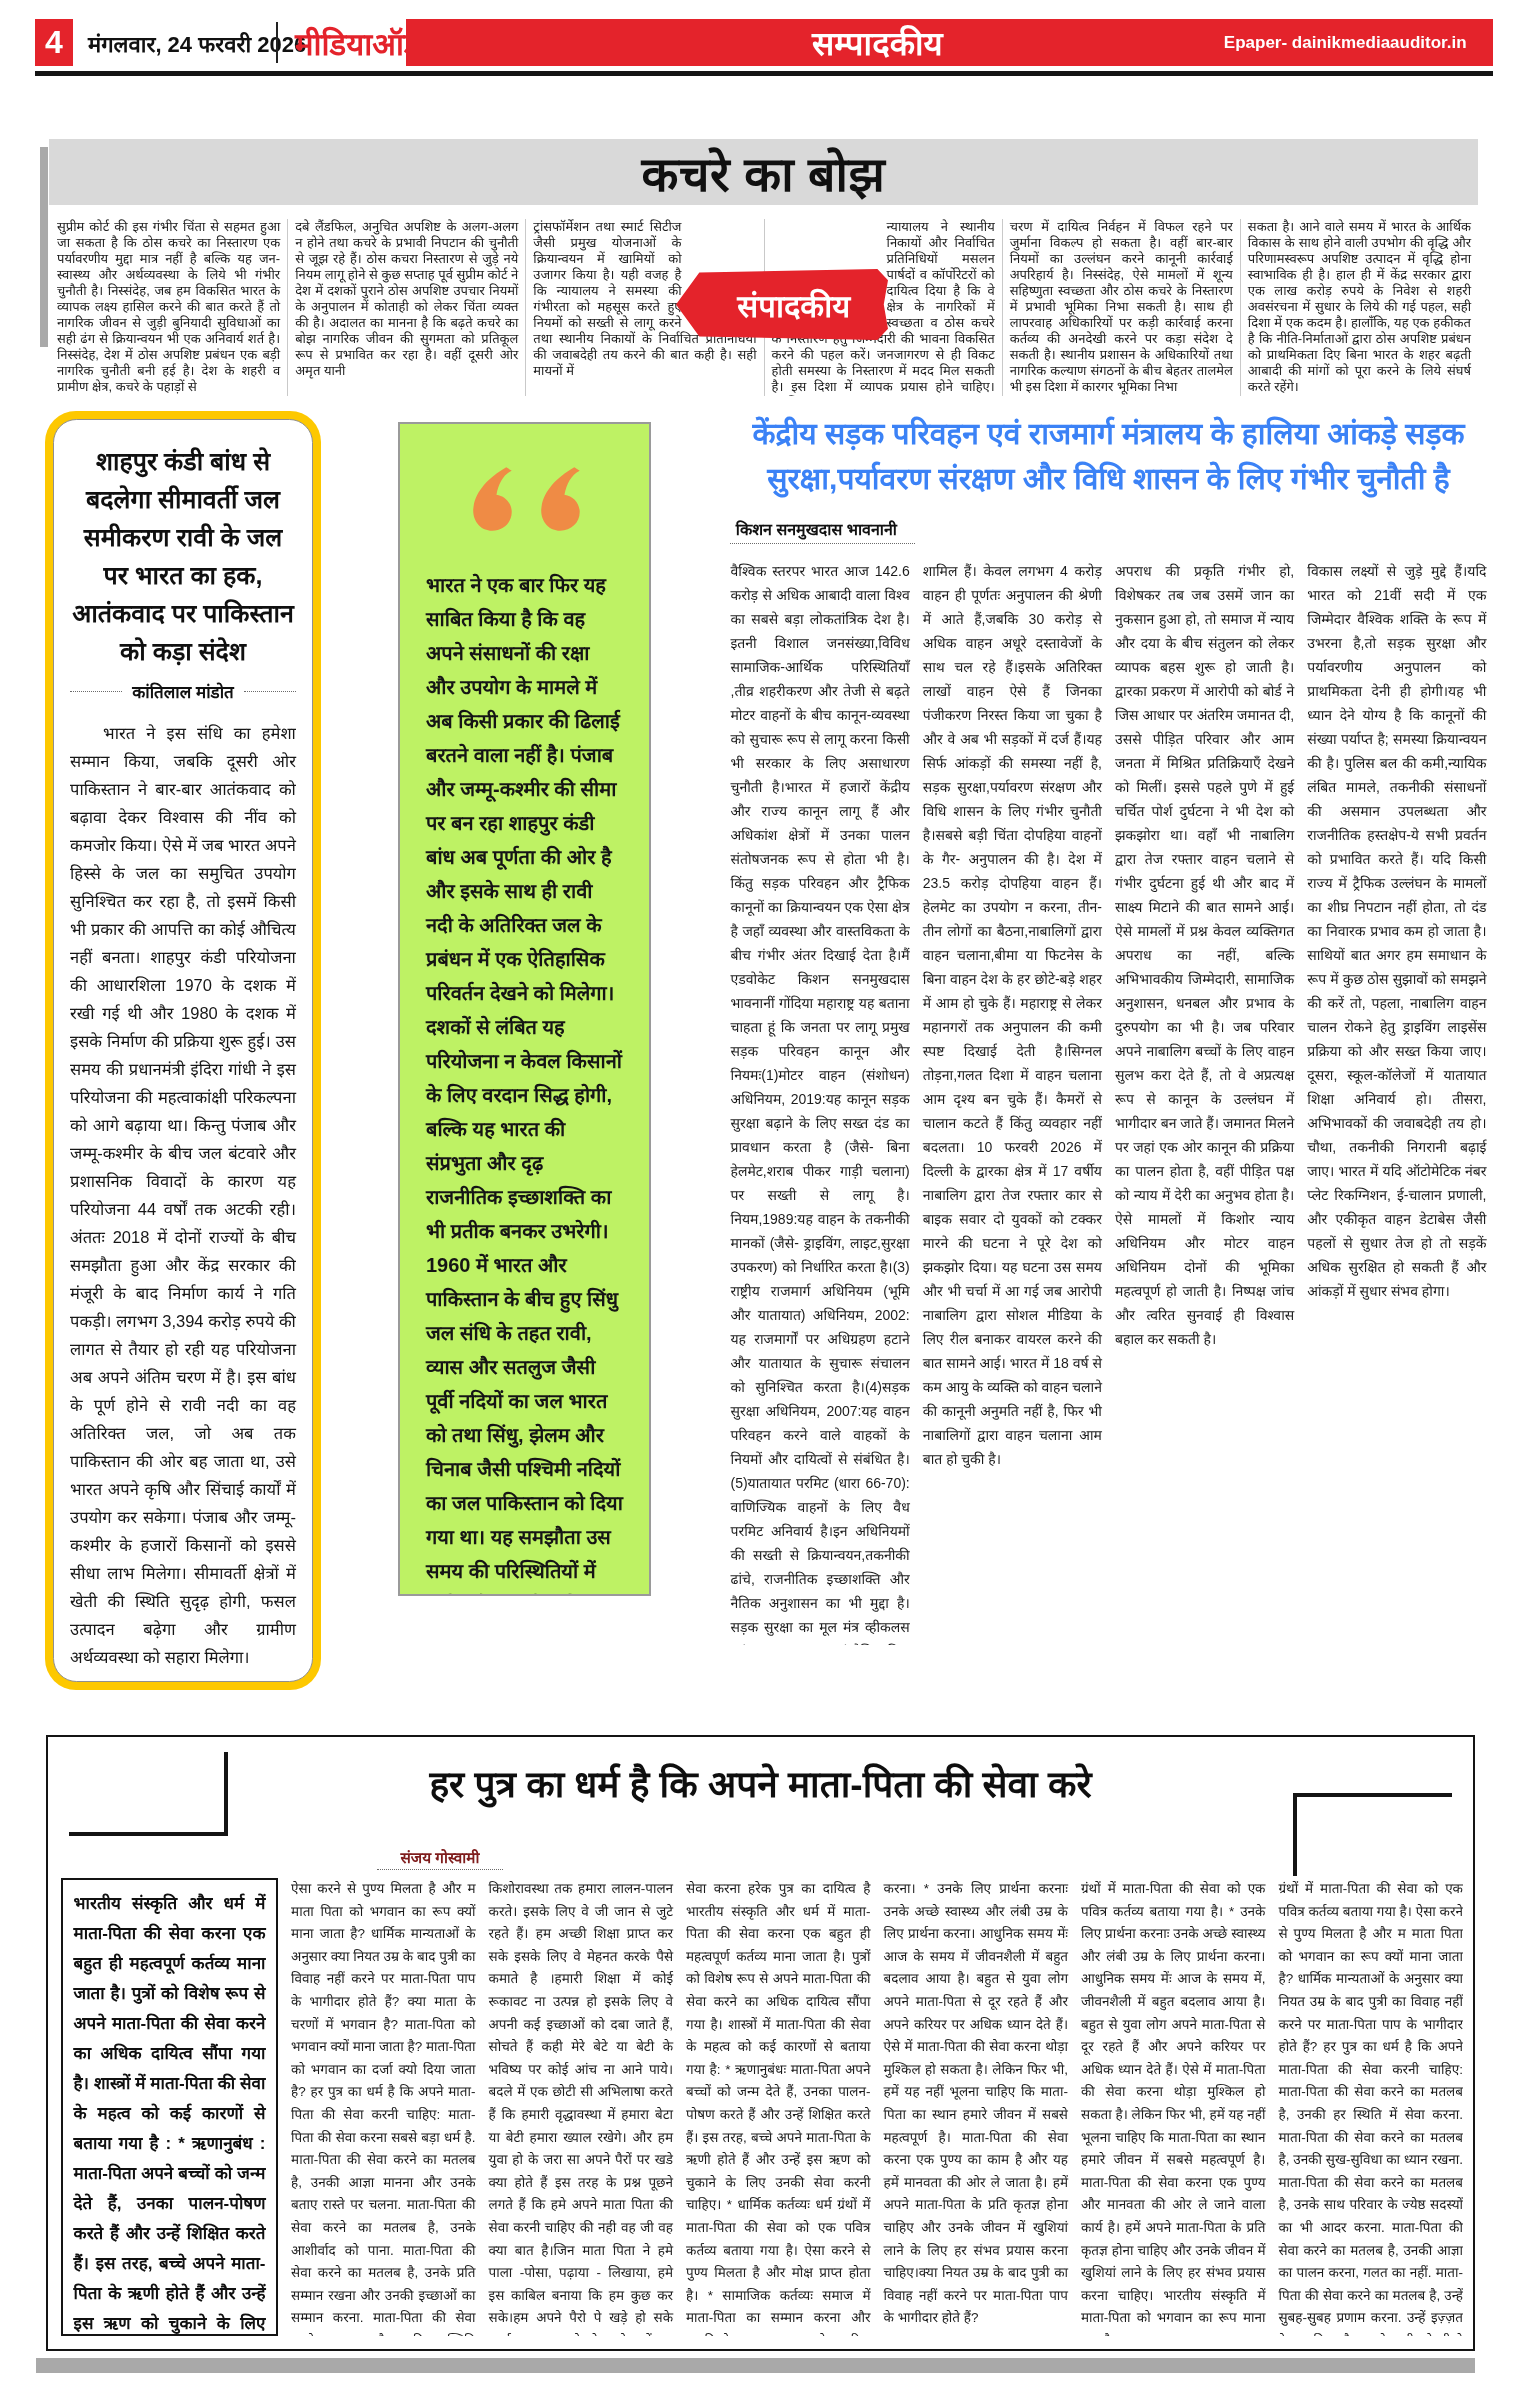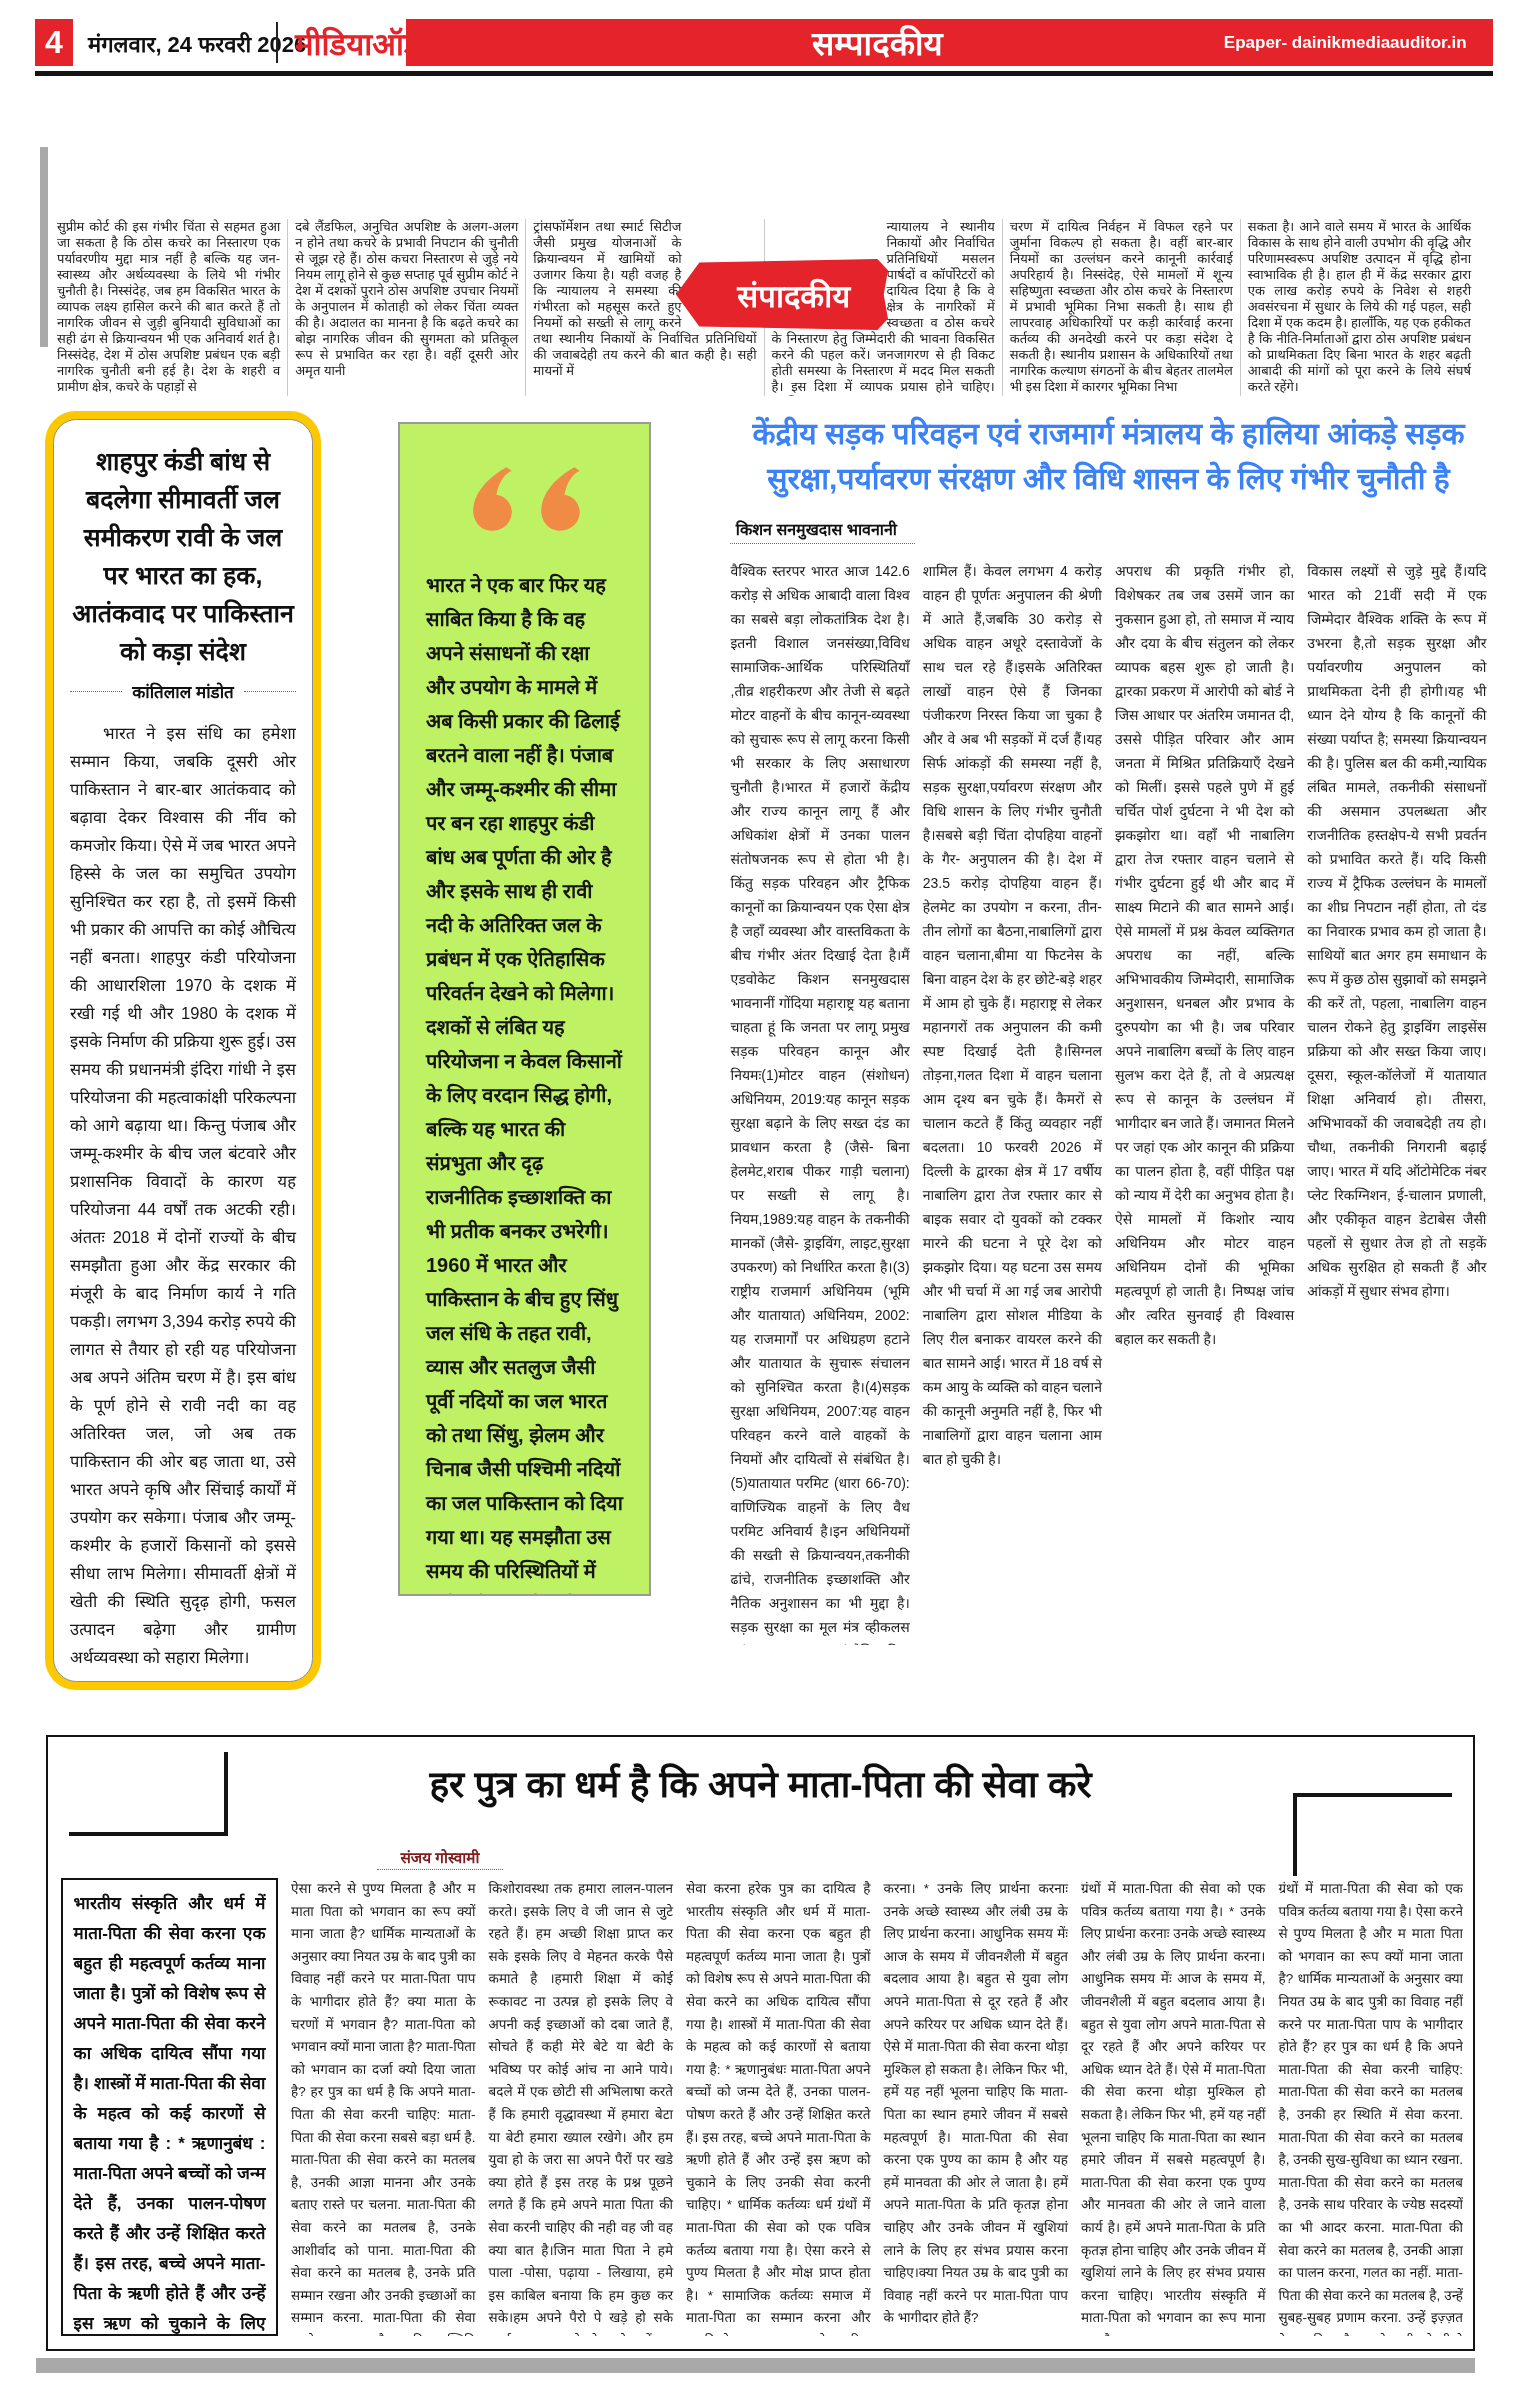--- a/index.html
+++ b/index.html
@@ -29,21 +29,21 @@
   
   .ed-cols{position:absolute;left:50px;top:219px;width:1428px;height:177px;display:flex;overflow:hidden;}
   .ed-col{flex:1;padding:0 7px;font-size:13px;line-height:16px;text-align:justify;color:#1c1c1c;
           border-right:0.6px solid #c9c9c9;}
   .ed-col:last-child{border-right:none;}
   .ed-col .indent{ text-indent:22px; display:inline;}
   .cut-r{float:right;width:75px;height:75px;margin-top:35px;}
   .cut-l{float:left;width:115px;height:75px;margin-top:35px;}
 
   
-  .ribbon{position:absolute;left:676px;top:259px;width:212px;height:71px;background:#e4232b;
+  .ribbon{position:absolute;left:676px;top:269px;width:212px;height:71px;background:#e4232b;
           clip-path:polygon(0 50%, 11% 5%, 95% 0, 100% 16%, 98% 50%, 100% 84%, 95% 100%, 11% 95%);
           display:flex;align-items:center;justify-content:center;font-family:Liberation Serif, serif;}
   .ribbon span{color:#fff;font-size:31px;font-weight:bold;padding-left:23.5px;}
 
   
   .left-box{position:absolute;left:45px;top:411px;width:276px;height:1279px;background:#fdc800;
             border-radius:31px;padding:7.6px;box-sizing:border-box;}
   .left-box-inner{width:100%;height:100%;background:#fff;border:1.8px solid #8f8f8f;border-radius:23.5px;
                   box-sizing:border-box;padding:17.6px 16.5px;overflow:hidden;}
   .left-box h2{margin:4.7px 0 10.6px 0;font-size:25px;line-height:38px;font-weight:bold;text-align:center;color:#101010;}
@@ -97,20 +97,23 @@
   <div class="date">मंगलवार, 24 फरवरी 2026</div>
   <div class="hdr-divider"></div>
   <div class="masthead">मीडियाऑडीटर</div>
   <div class="banner">
     <span class="section-title">सम्पादकीय</span>
     <a class="epaper" href="#">Epaper- dainikmediaauditor.in</a>
   </div>
   <div class="hdr-rule"></div>
 
   <div class="band-shadow-left"></div>
+  <div class="band">
+    <h1>कचरे का बोझ</h1>
+  </div>
 
   <div class="ed-cols">
     <div class="ed-col"><span class="indent">सुप्रीम कोर्ट की इस गंभीर चिंता से सहमत हुआ जा सकता है कि ठोस कचरे का निस्तारण एक पर्यावरणीय मुद्दा मात्र नहीं है बल्कि यह जन-स्वास्थ्य और अर्थव्यवस्था के लिये भी गंभीर चुनौती है। निस्संदेह, जब हम विकसित भारत के व्यापक लक्ष्य हासिल करने की बात करते हैं तो नागरिक जीवन से जुड़ी बुनियादी सुविधाओं का सही ढंग से क्रियान्वयन भी एक अनिवार्य शर्त है। निस्संदेह, देश में ठोस अपशिष्ट प्रबंधन एक बड़ी नागरिक चुनौती बनी हई है। देश के शहरी व प्रामीण क्षेत्र, कचरे के पहाड़ों से</span></div>
     <div class="ed-col"><span>दबे लैंडफिल, अनुचित अपशिष्ट के अलग-अलग न होने तथा कचरे के प्रभावी निपटान की चुनौती से जूझ रहे हैं। ठोस कचरा निस्तारण से जुड़े नये नियम लागू होने से कुछ सप्ताह पूर्व सुप्रीम कोर्ट ने देश में दशकों पुराने ठोस अपशिष्ट उपचार नियमों के अनुपालन में कोताही को लेकर चिंता व्यक्त की है। अदालत का मानना है कि बढ़ते कचरे का बोझ नागरिक जीवन की सुगमता को प्रतिकूल रूप से प्रभावित कर रहा है। वहीं दूसरी ओर अमृत यानी</span></div>
     <div class="ed-col"><span class="cut-r"></span><span>ट्रांसफॉर्मेशन तथा स्मार्ट सिटीज जैसी प्रमुख योजनाओं के क्रियान्वयन में खामियों को उजागर किया है। यही वजह है कि न्यायालय ने समस्या की गंभीरता को महसूस करते हुए नियमों को सख्ती से लागू करने तथा स्थानीय निकायों के निर्वाचित प्रतिनिधियों की जवाबदेही तय करने की बात कही है। सही मायनों में</span></div>
     <div class="ed-col"><span class="cut-l"></span><span>न्यायालय ने स्थानीय निकायों और निर्वाचित प्रतिनिधियों मसलन पार्षदों व कॉर्पोरेटरों को दायित्व दिया है कि वे क्षेत्र के नागरिकों में स्वच्छता व ठोस कचरे के निस्तारण हेतु जिम्मेदारी की भावना विकसित करने की पहल करें। जनजागरण से ही विकट होती समस्या के निस्तारण में मदद मिल सकती है। इस दिशा में व्यापक प्रयास होने चाहिए। प्रारंभिक</span></div>
     <div class="ed-col"><span>चरण में दायित्व निर्वहन में विफल रहने पर जुर्माना विकल्प हो सकता है। वहीं बार-बार नियमों का उल्लंघन करने कानूनी कार्रवाई अपरिहार्य है। निस्संदेह, ऐसे मामलों में शून्य सहिष्णुता स्वच्छता और ठोस कचरे के निस्तारण में प्रभावी भूमिका निभा सकती है। साथ ही लापरवाह अधिकारियों पर कड़ी कार्रवाई करना कर्तव्य की अनदेखी करने पर कड़ा संदेश दे सकती है। स्थानीय प्रशासन के अधिकारियों तथा नागरिक कल्याण संगठनों के बीच बेहतर तालमेल भी इस दिशा में कारगर भूमिका निभा</span></div>
     <div class="ed-col"><span>सकता है। आने वाले समय में भारत के आर्थिक विकास के साथ होने वाली उपभोग की वृद्धि और परिणामस्वरूप अपशिष्ट उत्पादन में वृद्धि होना स्वाभाविक ही है। हाल ही में केंद्र सरकार द्वारा एक लाख करोड़ रुपये के निवेश से शहरी अवसंरचना में सुधार के लिये की गई पहल, सही दिशा में एक कदम है। हालाँकि, यह एक हकीकत है कि नीति-निर्माताओं द्वारा ठोस अपशिष्ट प्रबंधन को प्राथमिकता दिए बिना भारत के शहर बढ़ती आबादी की मांगों को पूरा करने के लिये संघर्ष करते रहेंगे।</span></div>
   </div>
 

